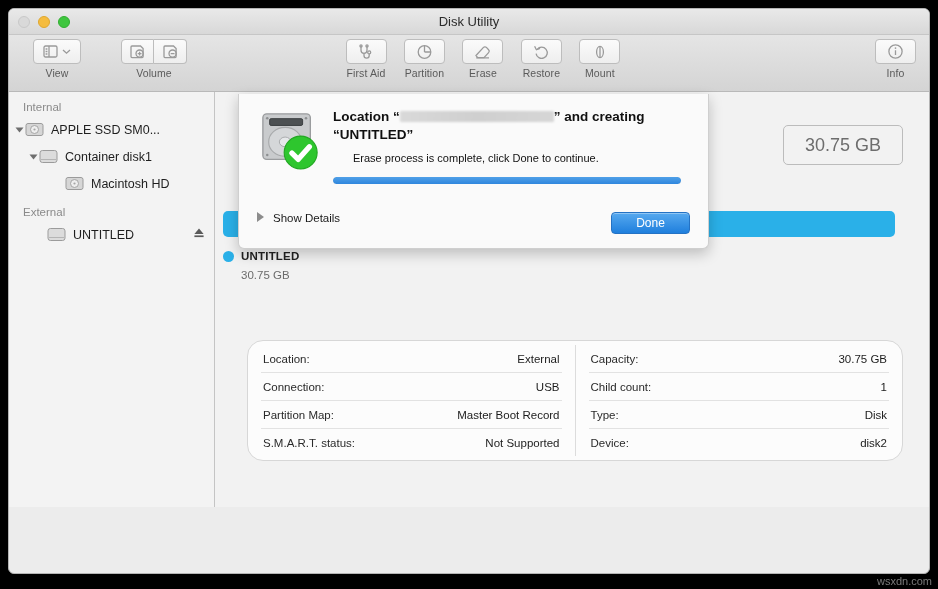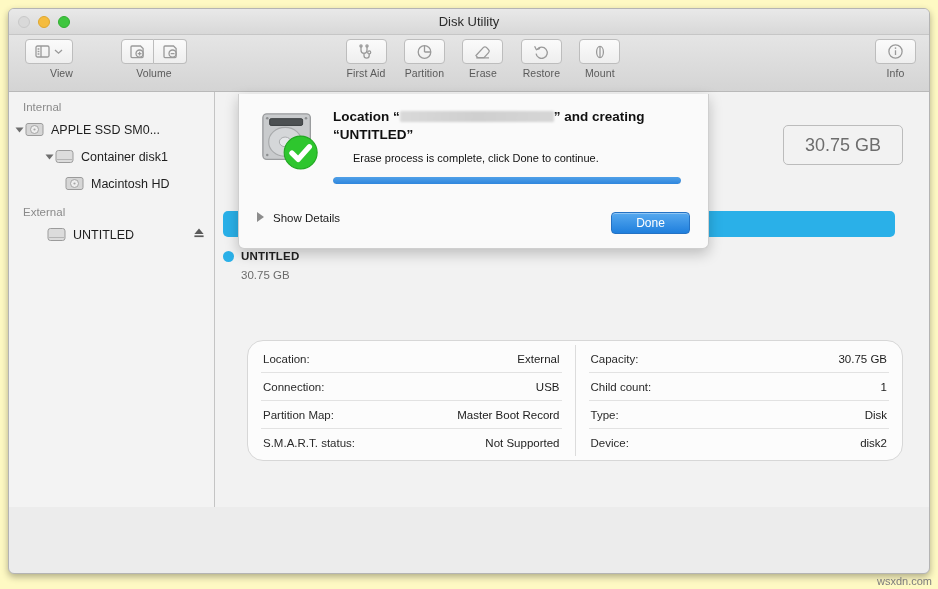--- a/index.html
+++ b/index.html
@@ -2,21 +2,21 @@
 <html><head>
 <meta charset="utf-8">
 <style>
   * { box-sizing: border-box; margin: 0; padding: 0; }
   html, body {
     width: 938px; height: 589px;
     background: #ffffff;
     font-family: "Liberation Sans", sans-serif;
     overflow: hidden;
   }
-  #root { position: relative; width: 938px; height: 589px; background:#fef9c3; }
+  #root { position: relative; width: 938px; height: 589px; background:#000000; }
 
   
   .window {
     position: absolute; left: 8px; top: 8px;
     width: 922px; height: 566px;
     background: #ececec;
     border: 1px solid #b4b4b4;
     border-radius: 6px;
     overflow: hidden;
     box-shadow: 0 3px 7px rgba(0,0,0,0.30);
@@ -213,21 +213,21 @@
       <div class="traffic">
         <span class="light close"></span>
         <span class="light min"></span>
         <span class="light max"></span>
       </div>
       <div class="win-title">Disk Utility</div>
     </div>
 
     <div class="toolbar">
 
-      <div class="tb-group" style="left:16px;text-align:right;">
+      <div class="tb-group" style="left:24px;">
         <div class="tb-btn" style="width:48px;">
           <svg width="15" height="13" viewBox="0 0 15 13">
             <rect x="1" y="1" width="13" height="11" rx="1.5" class="icon-gray"></rect>
             <line x1="6" y1="1" x2="6" y2="12" class="icon-gray"></line>
             <line x1="2.6" y1="4" x2="4.4" y2="4" class="icon-gray"></line>
             <line x1="2.6" y1="6.5" x2="4.4" y2="6.5" class="icon-gray"></line>
             <line x1="2.6" y1="9" x2="4.4" y2="9" class="icon-gray"></line>
           </svg>
           <svg width="9" height="7" viewBox="0 0 9 7" style="margin-left:4px">
             <polyline points="1,2 4.5,5.2 8,2" class="icon-gray"></polyline>
@@ -331,21 +331,21 @@
           <span style="width:8px"></span>
           <span class="disc open"></span>
           <svg width="19" height="15" viewBox="0 0 19 15" style="margin-right:7px">
             <rect x="1" y="1.5" width="17" height="12" rx="2" fill="#d6d6d6" stroke="#9b9b9b" stroke-width="1"></rect>
             <circle cx="9.5" cy="7.5" r="4" fill="#eeeeee" stroke="#a5a5a5" stroke-width="1"></circle>
             <circle cx="9.5" cy="7.5" r="1.1" fill="#a5a5a5"></circle>
           </svg>
           <span class="side-label">APPLE SSD SM0...</span>
         </div>
 
-        <div class="side-row" style="padding-left:38px">
+        <div class="side-row" style="padding-left:22px">
           <span class="disc open"></span>
           <svg width="19" height="15" viewBox="0 0 19 15" style="margin-right:7px">
             <rect x="1" y="1.5" width="17" height="12" rx="2.4" fill="#dcdcdc" stroke="#9b9b9b" stroke-width="1"></rect>
             <line x1="2" y1="10.5" x2="17" y2="10.5" stroke="#b5b5b5" stroke-width="1"></line>
           </svg>
           <span class="side-label">Container disk1</span>
         </div>
 
         <div class="side-row" style="padding-left:48px">
           <span class="disc hidden"></span>

